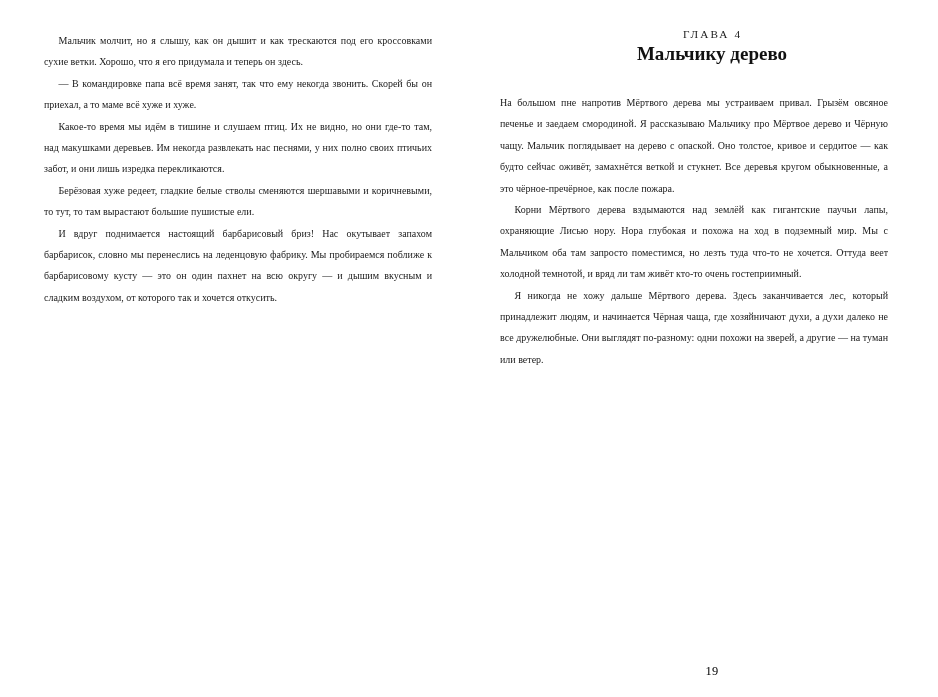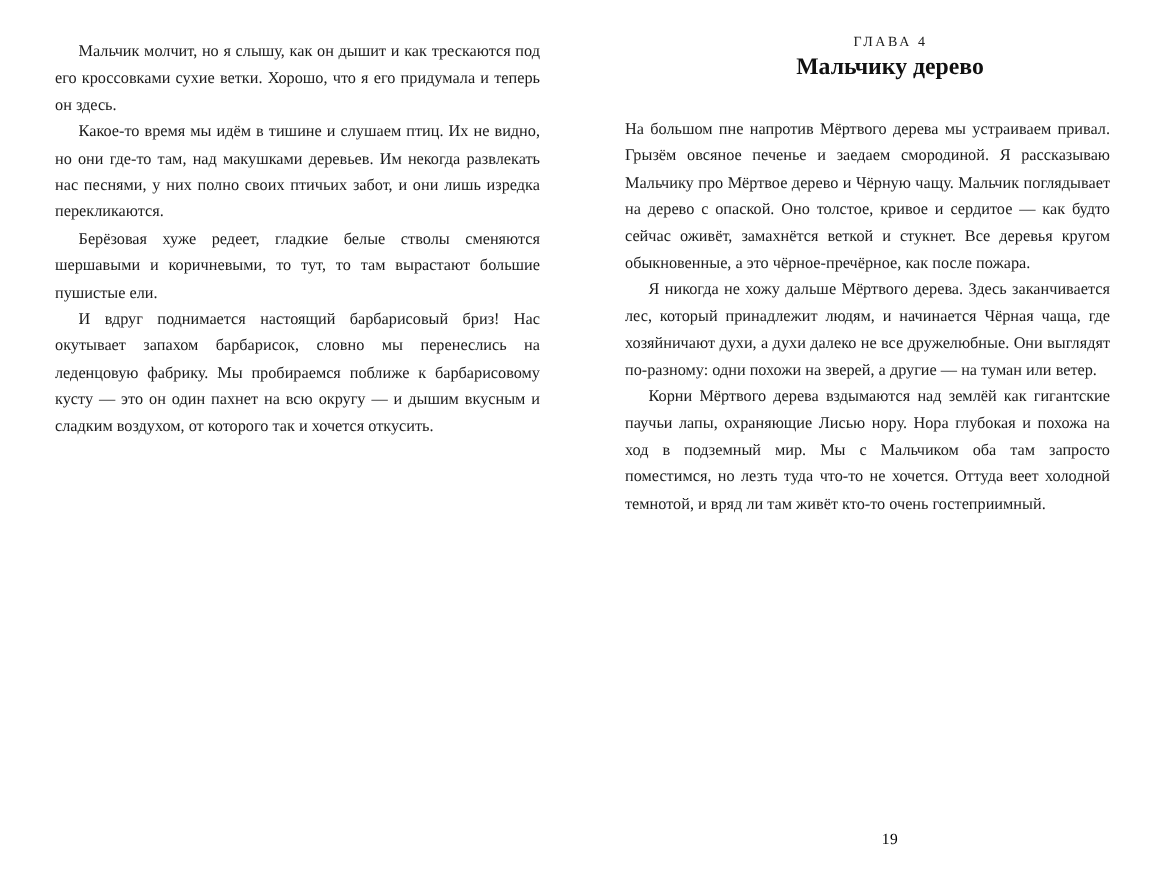--- a/index.html
+++ b/index.html
@@ -29,21 +29,21 @@
     position: absolute;
     top: 0;
     height: 697px;
     box-sizing: border-box;
   }
   .page-left  { left: 0;   width: 469px; }
   .page-right { left: 469px; width: 469px; }
 
   .text-column {
     position: absolute;
-    font-size: 13px;
+    font-size: 10px;
     line-height: 21.4px;
     text-align: justify;
     text-justify: inter-word;
     hyphens: manual;
   }
   .page-left .text-column {
     left: 44px;
     top: 30px;
     width: 388px;
   }
@@ -107,38 +107,39 @@
   }
 </style>
 </head>
 <body>
 
 <div class="spread">
 
   <div class="page page-left">
     <div class="text-column">
       <p class="para">Мальчик молчит, но я слышу, как он дышит и как трескаются под его кроссовками сухие ветки. Хорошо, что я его придумала и теперь он здесь.</p>
+      <p class="para">— В командировке папа всё время занят, так что ему некогда звонить. Скорей бы он приехал, а то маме всё хуже и хуже.</p>
       <p class="para">Какое-то время мы идём в тишине и слушаем птиц. Их не видно, но они где-то там, над макушками деревьев. Им некогда развлекать нас песнями, у них полно своих птичьих забот, и они лишь изредка перекликаются.</p>
       <p class="para">Берёзовая хуже редеет, гладкие белые стволы сменяются шершавыми и коричневыми, то тут, то там вырастают большие пушистые ели.</p>
       <p class="para">И вдруг поднимается настоящий барбарисовый бриз! Нас окутывает запахом барбарисок, словно мы перенеслись на леденцовую фабрику. Мы пробираемся поближе к барбарисовому кусту — это он один пахнет на всю округу — и дышим вкусным и сладким воздухом, от которого так и хочется откусить.</p>
     </div>
   </div>
 
   <div class="gutter"></div>
 
   <div class="page page-right">
 
     <div class="chapter-head">
       <span class="chapter-label">ГЛАВА 4</span>
       <span class="chapter-title">Мальчику дерево</span>
     </div>
 
     <div class="text-column">
       <p class="para no-indent">На большом пне напротив Мёртвого дерева мы устраиваем привал. Грызём овсяное печенье и заедаем смородиной. Я рассказываю Мальчику про Мёртвое дерево и Чёрную чащу. Мальчик поглядывает на дерево с опаской. Оно толстое, кривое и сердитое — как будто сейчас оживёт, замахнётся веткой и стукнет. Все деревья кругом обыкновенные, а это чёрное-пречёрное, как после пожара.</p>
+      <p class="para">Корни Мёртвого дерева вздымаются над землёй как гигантские паучьи лапы, охраняющие Лисью нору. Нора глубокая и похожа на ход в подземный мир. Мы с Мальчиком оба там запросто поместимся, но лезть туда что-то не хочется. Оттуда веет холодной темнотой, и вряд ли там живёт кто-то очень гостеприимный.</p>
       <p class="para">Я никогда не хожу дальше Мёртвого дерева. Здесь заканчивается лес, который принадлежит людям, и начинается Чёрная чаща, где хозяйничают духи, а духи далеко не все дружелюбные. Они выглядят по-разному: одни похожи на зверей, а другие — на туман или ветер.</p>
-      <p class="para">Корни Мёртвого дерева вздымаются над землёй как гигантские паучьи лапы, охраняющие Лисью нору. Нора глубокая и похожа на ход в подземный мир. Мы с Мальчиком оба там запросто поместимся, но лезть туда что-то не хочется. Оттуда веет холодной темнотой, и вряд ли там живёт кто-то очень гостеприимный.</p>
     </div>
 
     <div class="folio">19</div>
 
   </div>
 
 </div>
 
 </body></html>

